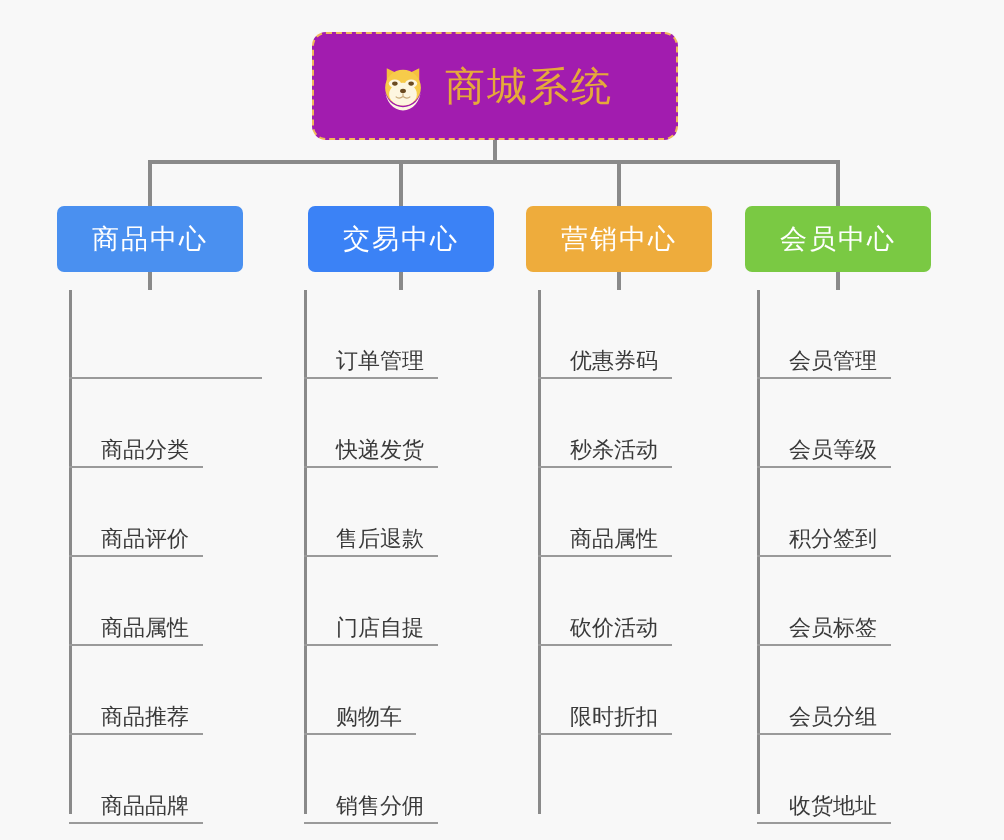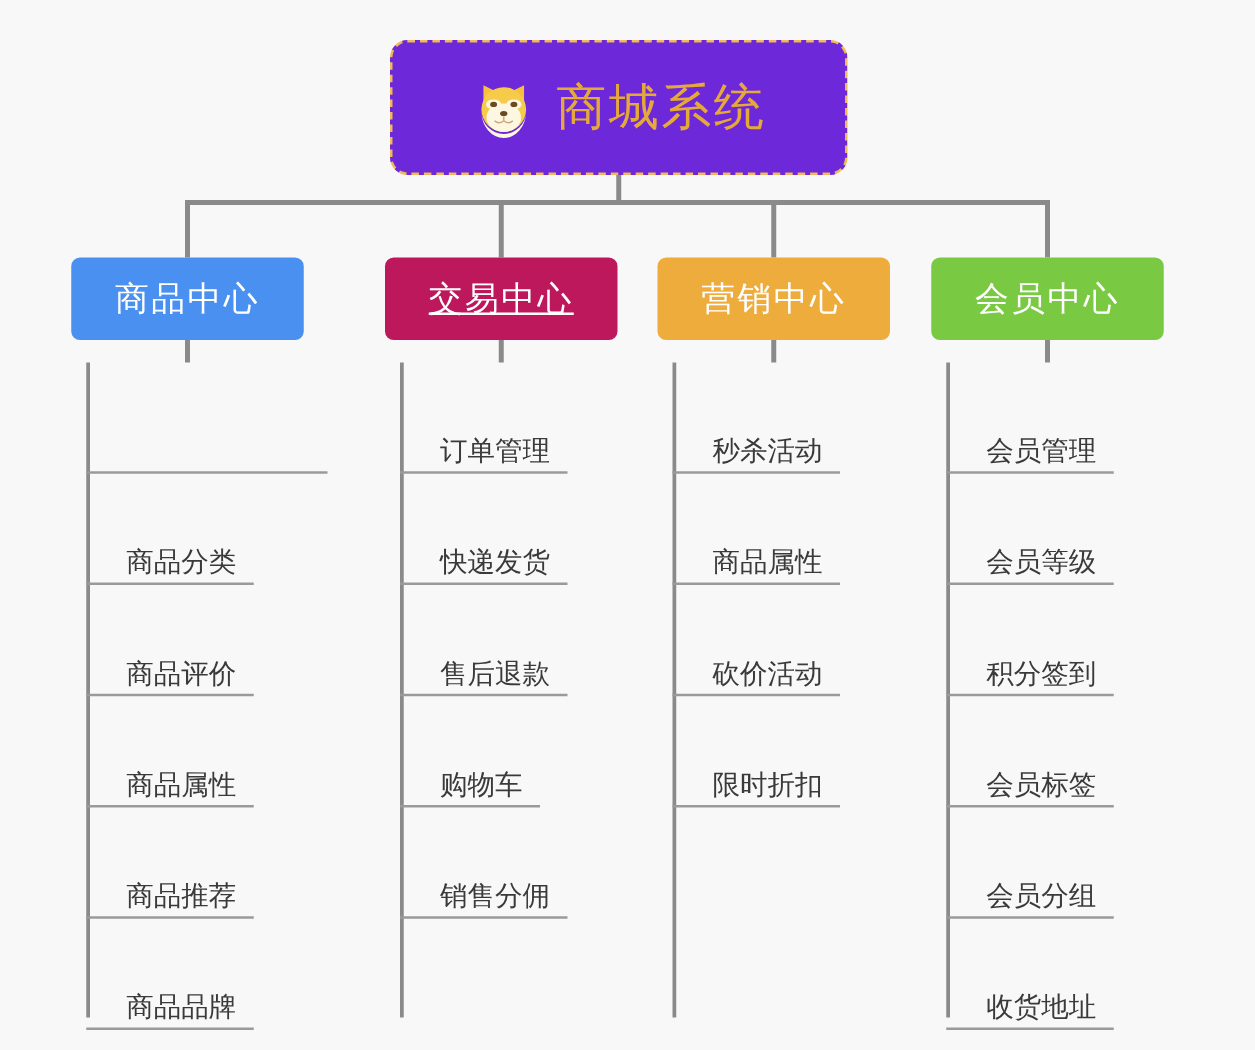--- a/index.html
+++ b/index.html
@@ -23,21 +23,21 @@
   }
 
   
   .root-node {
     position: absolute;
     left: 312px;
     top: 32px;
     width: 366px;
     height: 108px;
     box-sizing: border-box;
-    background: #6d28d9;
+    background: #a21caf;
     border: 2px dashed #f0b95a;
     border-radius: 14px;
     display: flex;
     align-items: center;
     justify-content: center;
     gap: 16px;
   }
   .root-emoji {
     width: 52px;
     height: 52px;
@@ -111,21 +111,21 @@
   .category.c2 { left: 526px; width: 186px; }
   .category.c3 { left: 745px; width: 186px; }
 
   
   .leaf-col {
     position: absolute;
     top: 290px;
     width: 230px;
   }
   .leaf-col.c0 { left: 69px; }
-  .leaf-col.c1 { left: 320px; }
+  .leaf-col.c1 { left: 304px; }
   .leaf-col.c2 { left: 538px; }
   .leaf-col.c3 { left: 757px; }
 
   .leaf-spine {
     position: absolute;
     left: 0;
     top: 0;
     width: 3px;
     height: 524px;
     background: #8a8a8a;
@@ -194,21 +194,21 @@
   <div class="conn conn-drop c1"></div>
   <div class="conn conn-drop c2"></div>
   <div class="conn conn-drop c3"></div>
 
   <div class="conn-cat-stub c0"></div>
   <div class="conn-cat-stub c1"></div>
   <div class="conn-cat-stub c2"></div>
   <div class="conn-cat-stub c3"></div>
 
   <div class="category c0" style="background: rgb(74, 144, 240);">商品中心</div>
-  <div class="category c1" style="background: #be185d; text-decoration: underline;">交易中心</div>
+  <div class="category c1" style="background: #3b82f6;">交易中心</div>
   <div class="category c3" style="background: rgb(122, 201, 67);">会员中心</div>
   <div class="category c2" style="background: rgb(238, 172, 60);">营销中心</div>
 
   <div class="leaf-col c0">
     <div class="leaf-spine"></div>
     <div class="leaf-item">
         <span class="leaf-underline" style="width: 192.703px; background: rgb(154, 154, 154);"></span>
       </div>
     <div class="leaf-item">
         <span class="leaf-label">商品分类</span>
@@ -240,32 +240,40 @@
       </div>
     <div class="leaf-item">
         <span class="leaf-label">快递发货</span>
         <span class="leaf-underline" style="width: 134px; background: rgb(154, 154, 154);"></span>
       </div>
     <div class="leaf-item">
         <span class="leaf-label">售后退款</span>
         <span class="leaf-underline" style="width: 134px; background: rgb(154, 154, 154);"></span>
       </div>
     <div class="leaf-item">
+        <span class="leaf-label">门店自提</span>
+        <span class="leaf-underline" style="width: 134px; background: rgb(154, 154, 154);"></span>
+      </div>
+    <div class="leaf-item">
         <span class="leaf-label">购物车</span>
         <span class="leaf-underline" style="width: 112px; background: rgb(154, 154, 154);"></span>
       </div>
     <div class="leaf-item">
         <span class="leaf-label">销售分佣</span>
         <span class="leaf-underline" style="width: 134px; background: rgb(154, 154, 154);"></span>
       </div>
   </div>
 
   <div class="leaf-col c2">
     <div class="leaf-spine"></div>
     <div class="leaf-item">
+        <span class="leaf-label">优惠券码</span>
+        <span class="leaf-underline" style="width: 134px; background: rgb(154, 154, 154);"></span>
+      </div>
+    <div class="leaf-item">
         <span class="leaf-label">秒杀活动</span>
         <span class="leaf-underline" style="width: 134px; background: rgb(154, 154, 154);"></span>
       </div>
     <div class="leaf-item">
         <span class="leaf-label">商品属性</span>
         <span class="leaf-underline" style="width: 134px; background: rgb(154, 154, 154);"></span>
       </div>
     <div class="leaf-item">
         <span class="leaf-label">砍价活动</span>
         <span class="leaf-underline" style="width: 134px; background: rgb(154, 154, 154);"></span>

